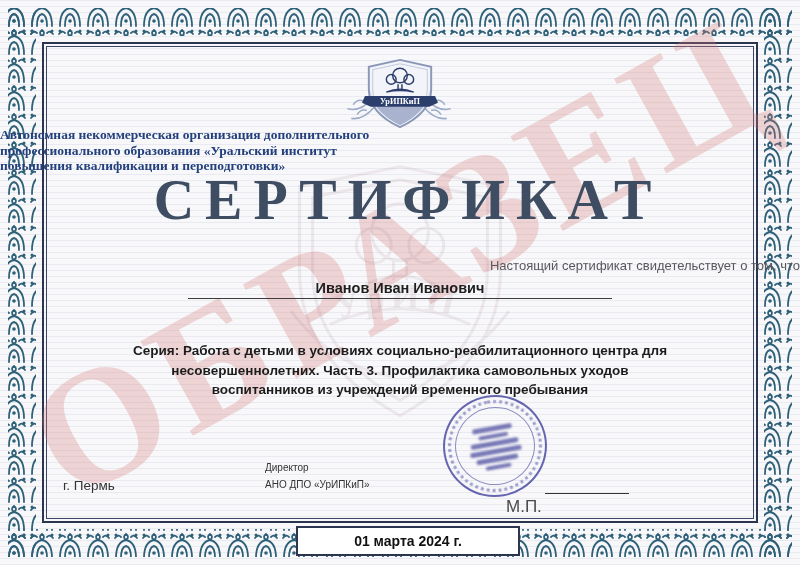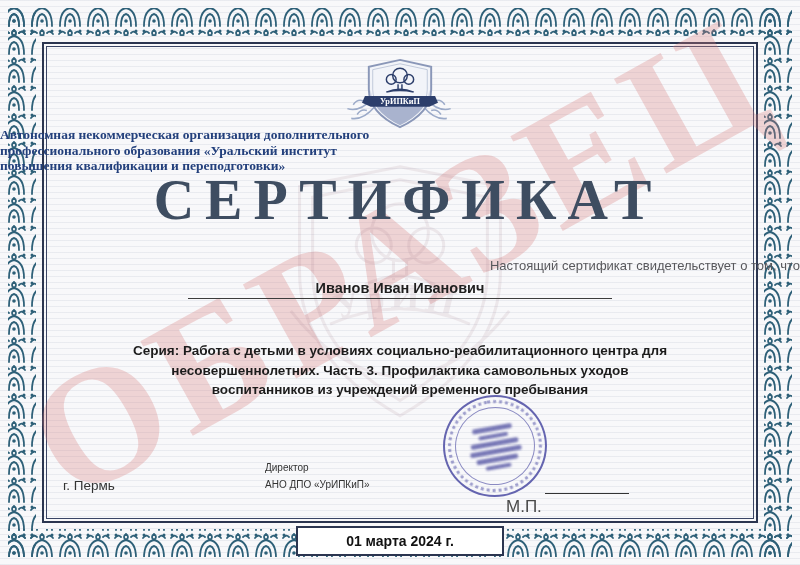--- a/index.html
+++ b/index.html
@@ -112,21 +112,21 @@
 
   .mp-label { position: absolute; left: 506px; top: 477px; font-size: 17px; color: #4a4a4a; margin-top: 20px; }
   .signature-line { position: absolute; left: 545px; top: 493px; width: 84px; border-bottom: 1.5px solid #333; }
 
   .disclaimer {
     position: absolute; left: 0; right: 0; top: 502px;
     text-align: center; font-size: 11.5px; color: #56565c;
   }
 
   .date-box {
-    position: absolute; left: 296px; top: 526px; width: 208px; height: 30px;
+    position: absolute; left: 296px; top: 526px; width: 224px; height: 30px;
     background: #ffffff; border: 2px solid #2b3550; z-index: 4;
     text-align: center; line-height: 26px;
     font-size: 14px; font-weight: bold; color: #111111;
   }
 </style>
 </head>
 <body>
 
 <div class="certificate">
 

